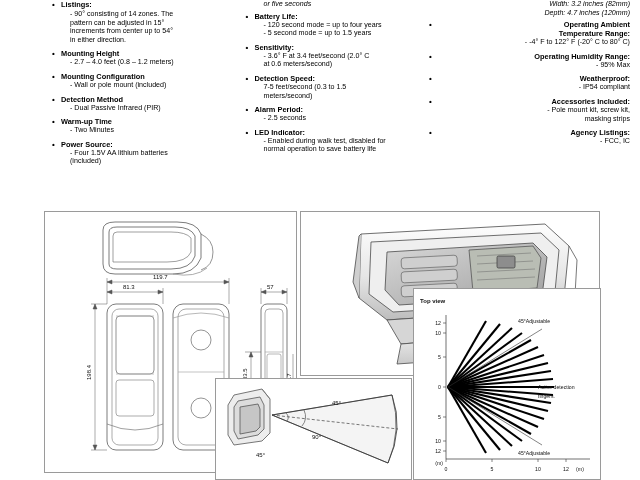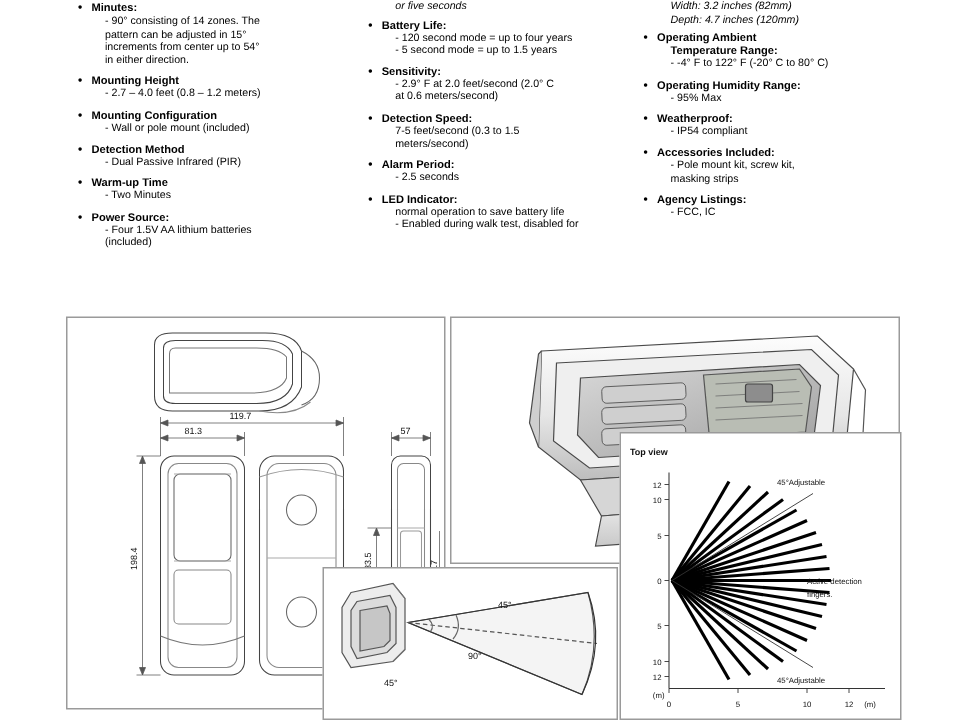--- a/index.html
+++ b/index.html
@@ -31,21 +31,21 @@
     display: flex;
     box-sizing: border-box;
     padding: 0 4px;
   }
   .col {
     box-sizing: border-box;
     padding-right: 6px;
   }
   .col1 { width: 222px; padding-left: 48px; }
   .col2 { width: 190px; padding-left: 22px; }
-  .col3 { width: 228px; padding-left: 18px; }
+  .col3 { width: 228px; padding-left: 18px; text-align: right; }
 
   .spec {
     margin-bottom: 5px;
   }
   .spec-title {
     position: relative;
     font-size: 7.4px;
     font-weight: bold;
     line-height: 9px;
     padding-left: 9px;
@@ -97,21 +97,21 @@
 
 <div class="page">
 
   <div class="specs">
 
     <div class="col col1">
 
       <div class="spec">
         <div class="spec-title">
           <span class="bullet">•</span>
-          <span>Minutes:</span>
+          <span>Listings:</span>
         </div>
         <div class="spec-sub"><span>- 90° consisting of 14 zones. The</span></div>
         <div class="plain">pattern can be adjusted in 15°</div>
         <div class="plain">increments from center up to 54°</div>
         <div class="plain">in either direction.</div>
       </div>
 
       <div class="spec">
         <div class="spec-title">
           <span class="bullet">•</span>
@@ -168,21 +168,21 @@
         </div>
         <div class="plain">- 120 second mode = up to four years</div>
         <div class="plain">- 5 second mode = up to 1.5 years</div>
       </div>
 
       <div class="spec">
         <div class="spec-title">
           <span class="bullet">•</span>
           <span>Sensitivity:</span>
         </div>
-        <div class="plain">- 2.9° F at 2.0 feet/second (2.0° C</div>
+        <div class="plain">- 3.6° F at 3.4 feet/second (2.0° C</div>
         <div class="plain">at 0.6 meters/second)</div>
       </div>
 
       <div class="spec">
         <div class="spec-title">
           <span class="bullet">•</span>
           <span>Detection Speed:</span>
         </div>
         <div class="plain">7-5 feet/second (0.3 to 1.5</div>
         <div class="plain">meters/second)</div>
@@ -194,22 +194,22 @@
           <span>Alarm Period:</span>
         </div>
         <div class="plain">- 2.5 seconds</div>
       </div>
 
       <div class="spec">
         <div class="spec-title">
           <span class="bullet">•</span>
           <span>LED Indicator:</span>
         </div>
+        <div class="plain">- Enabled during walk test, disabled for</div>
         <div class="plain">normal operation to save battery life</div>
-        <div class="plain">- Enabled during walk test, disabled for</div>
       </div>
 
     </div>
 
     <div class="col col3">
 
       <div class="spec tight">
         <div class="plain">Width: 3.2 inches (82mm)</div>
         <div class="plain">Depth: 4.7 inches (120mm)</div>
       </div>

